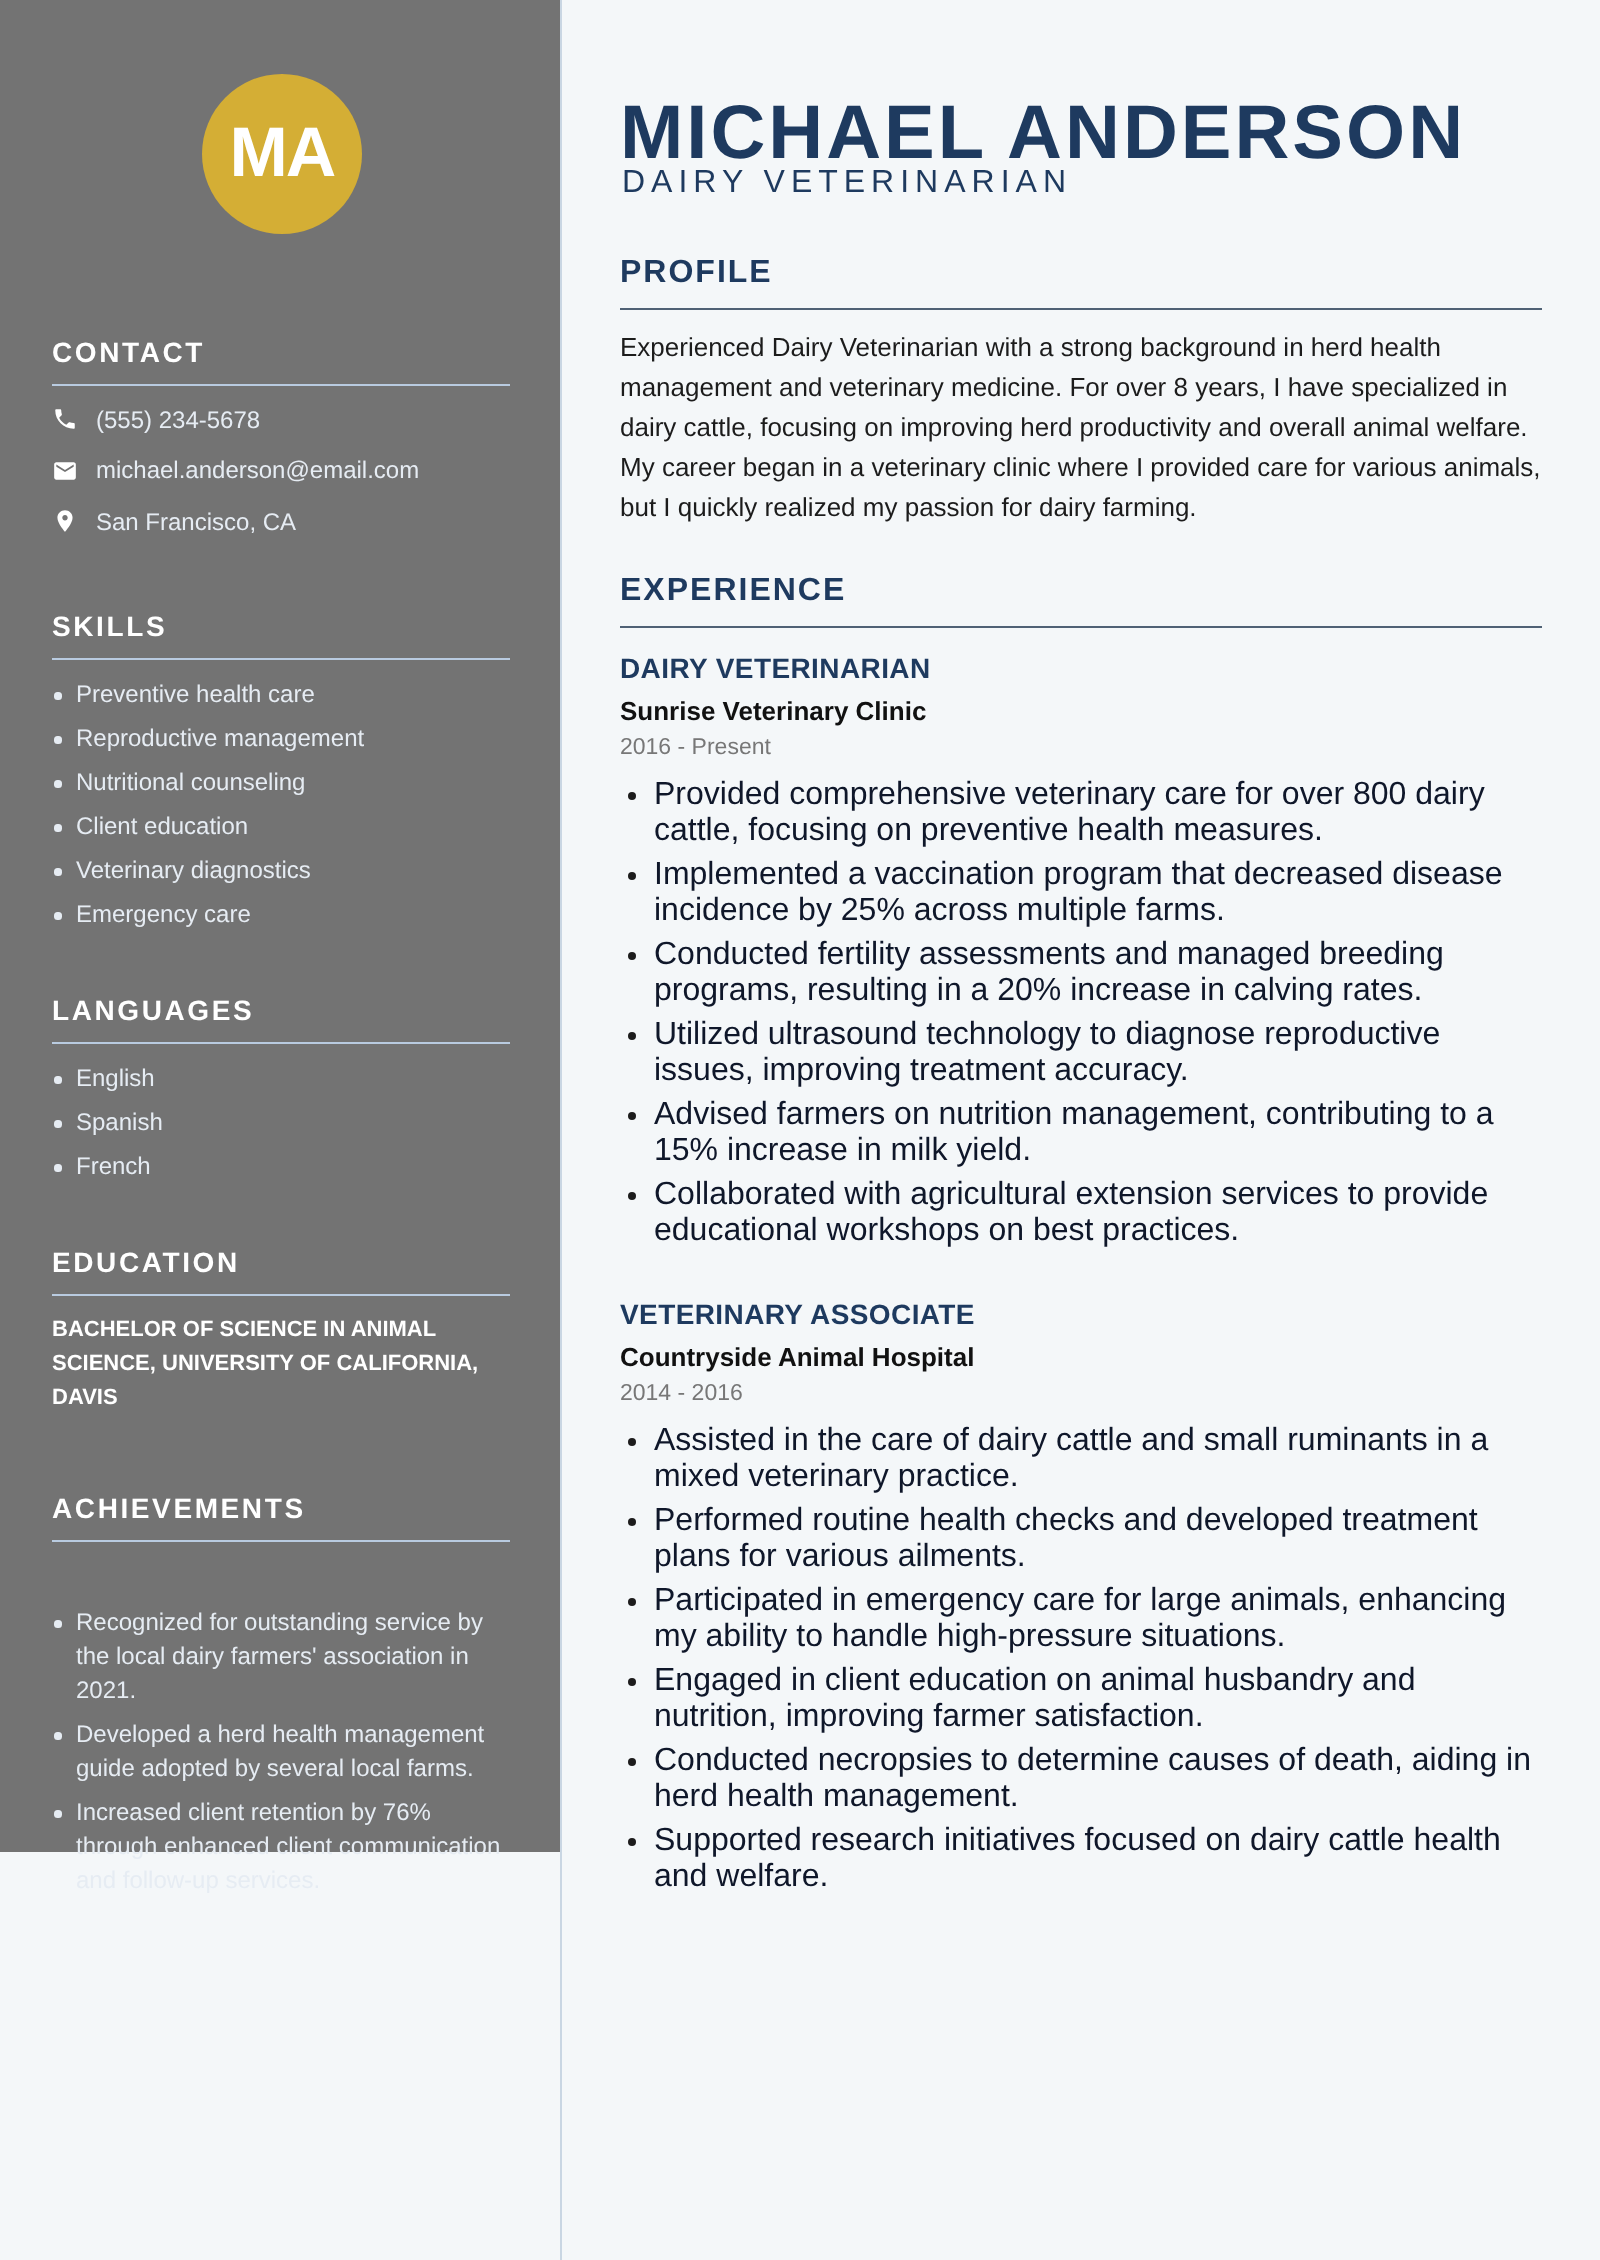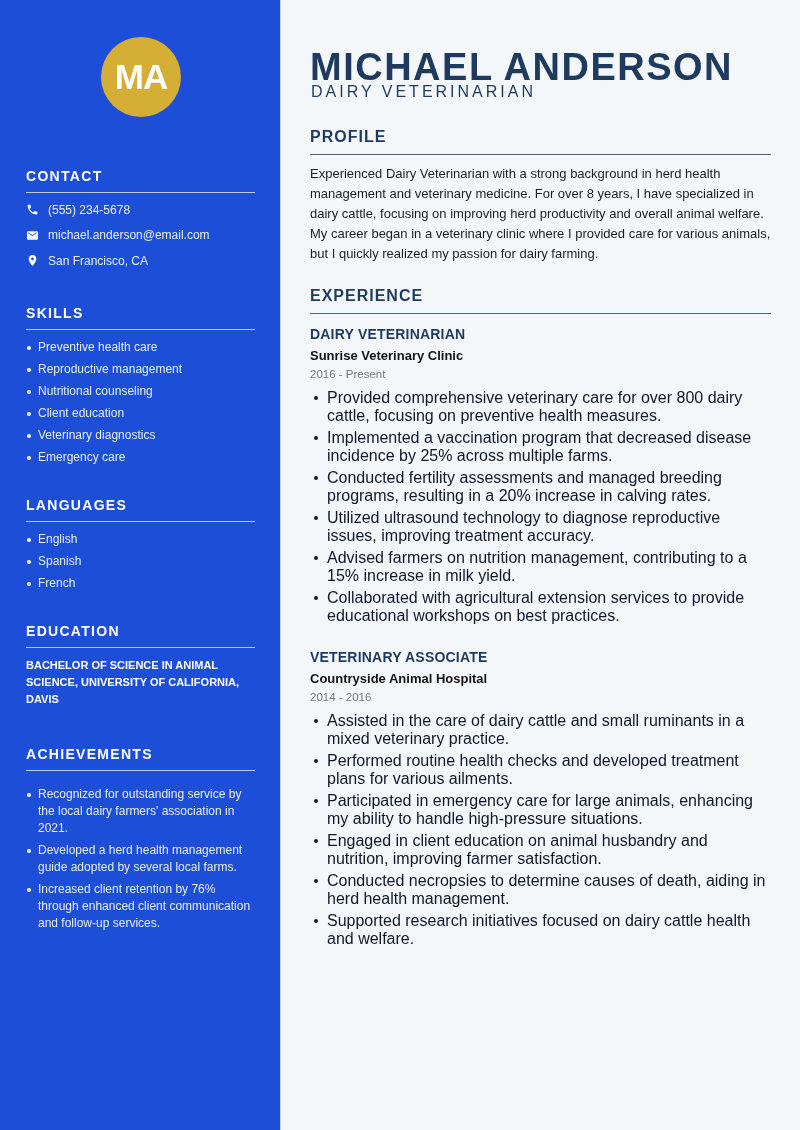--- a/index.html
+++ b/index.html
@@ -1,18 +1,18 @@
 <!DOCTYPE html>
 <html><head>
 <meta charset="utf-8">
 <style>
   * { box-sizing: border-box; margin: 0; padding: 0; }
   html, body { width: 800px; height: 1130px; overflow: hidden; }
   body { font-family: "Liberation Sans", "DejaVu Sans", sans-serif; background: #f4f7f9; position: relative; }
-  .sidebar { position: absolute; left: 0; top: 0; width: 280px; height: 1130px; background: #1d4ed8; color: #ffffff; }
+  .sidebar { position: absolute; left: 0; top: 0; width: 280px; height: 926px; background: #737373; color: #ffffff; }
   .main { position: absolute; left: 280px; top: 0; width: 520px; height: 1130px; background: #f4f7f9; border-left: 1px solid #c9d6e3; }
 
   .avatar { position: absolute; left: 101px; top: 37px; width: 80px; height: 80px; border-radius: 50%; background: #d4ae35; display: flex; align-items: center; justify-content: center; }
   .avatar span { font-size: 35px; font-weight: bold; color: #ffffff; letter-spacing: -1px; }
 
   .sb-section { position: absolute; left: 26px; width: 229px; }
   .sb-title { font-size: 14px; font-weight: bold; letter-spacing: 1.3px; color: #ffffff; padding-bottom: 8px; border-bottom: 1.5px solid #b9cbe0; }
   .contact-row { display: flex; align-items: center; height: 18px; margin-top: 7.5px; font-size: 12px; color: #e6ecf3; }
   .contact-row:first-of-type { margin-top: 10px; }
   .contact-row svg { width: 13px; height: 13px; margin-right: 9px; flex-shrink: 0; }
@@ -87,21 +87,21 @@
     </ul>
   </section>
 
   <section class="sb-section" style="top:623px;">
     <div class="sb-title">EDUCATION</div>
     <div class="edu-text">BACHELOR OF SCIENCE IN ANIMAL SCIENCE, UNIVERSITY OF CALIFORNIA, DAVIS</div>
   </section>
 
   <section class="sb-section" style="top:746px;">
     <div class="sb-title">ACHIEVEMENTS</div>
-    <ul class="sb-list" style="margin-top:15px;">
+    <ul class="sb-list" style="margin-top:32px;">
       <li>Recognized for outstanding service by the local dairy farmers' association in 2021.</li>
       <li>Developed a herd health management guide adopted by several local farms.</li>
       <li>Increased client retention by 76% through enhanced client communication and follow-up services.</li>
     </ul>
   </section>
 </aside>
 
 <main class="main"></main>
 
 <h1 class="name">MICHAEL ANDERSON</h1>

